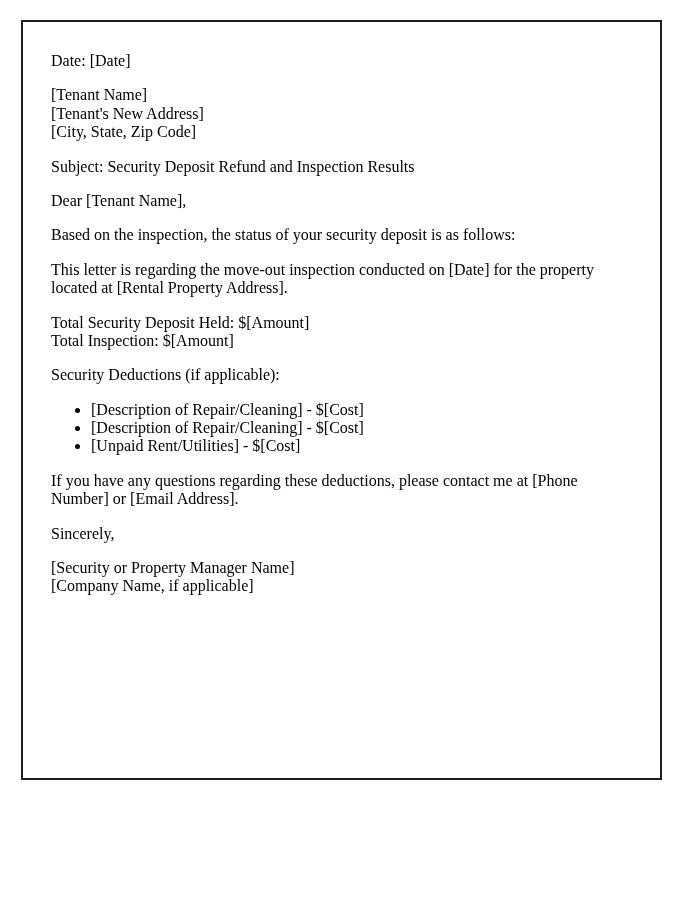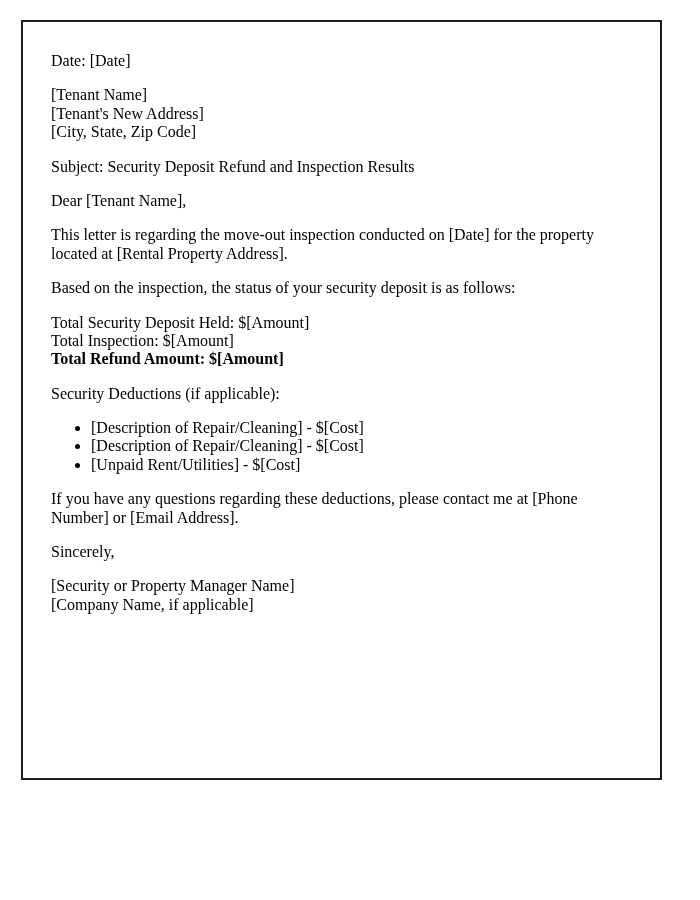--- a/index.html
+++ b/index.html
@@ -55,31 +55,30 @@
   <p>
     <span>[Tenant Name]</span><br>
     <span>[Tenant's New Address]</span><br>
     <span>[City, State, Zip Code]</span>
   </p>
 
   <p>Subject: Security Deposit Refund and Inspection Results</p>
 
   <p>Dear [Tenant Name],</p>
 
+  <p>Based on the inspection, the status of your security deposit is as follows:</p>
+
   <p>
     <span>This letter is regarding the move-out inspection conducted on [Date] for the property</span><br>
     <span>located at [Rental Property Address].</span>
   </p>
 
-  <p>Based on the inspection, the status of your security deposit is as follows:</p>
-
   <p>
     <span>Total Security Deposit Held: $[Amount]</span><br>
     <span>Total Inspection: $[Amount]</span><br>
-    <span class="bold-line">Total Refund Amount: $[Amount]</span>
   </p>
 
   <p>Security Deductions (if applicable):</p>
 
   <ul>
     <li>[Description of Repair/Cleaning] - $[Cost]</li>
     <li>[Description of Repair/Cleaning] - $[Cost]</li>
     <li>[Unpaid Rent/Utilities] - $[Cost]</li>
   </ul>
 

